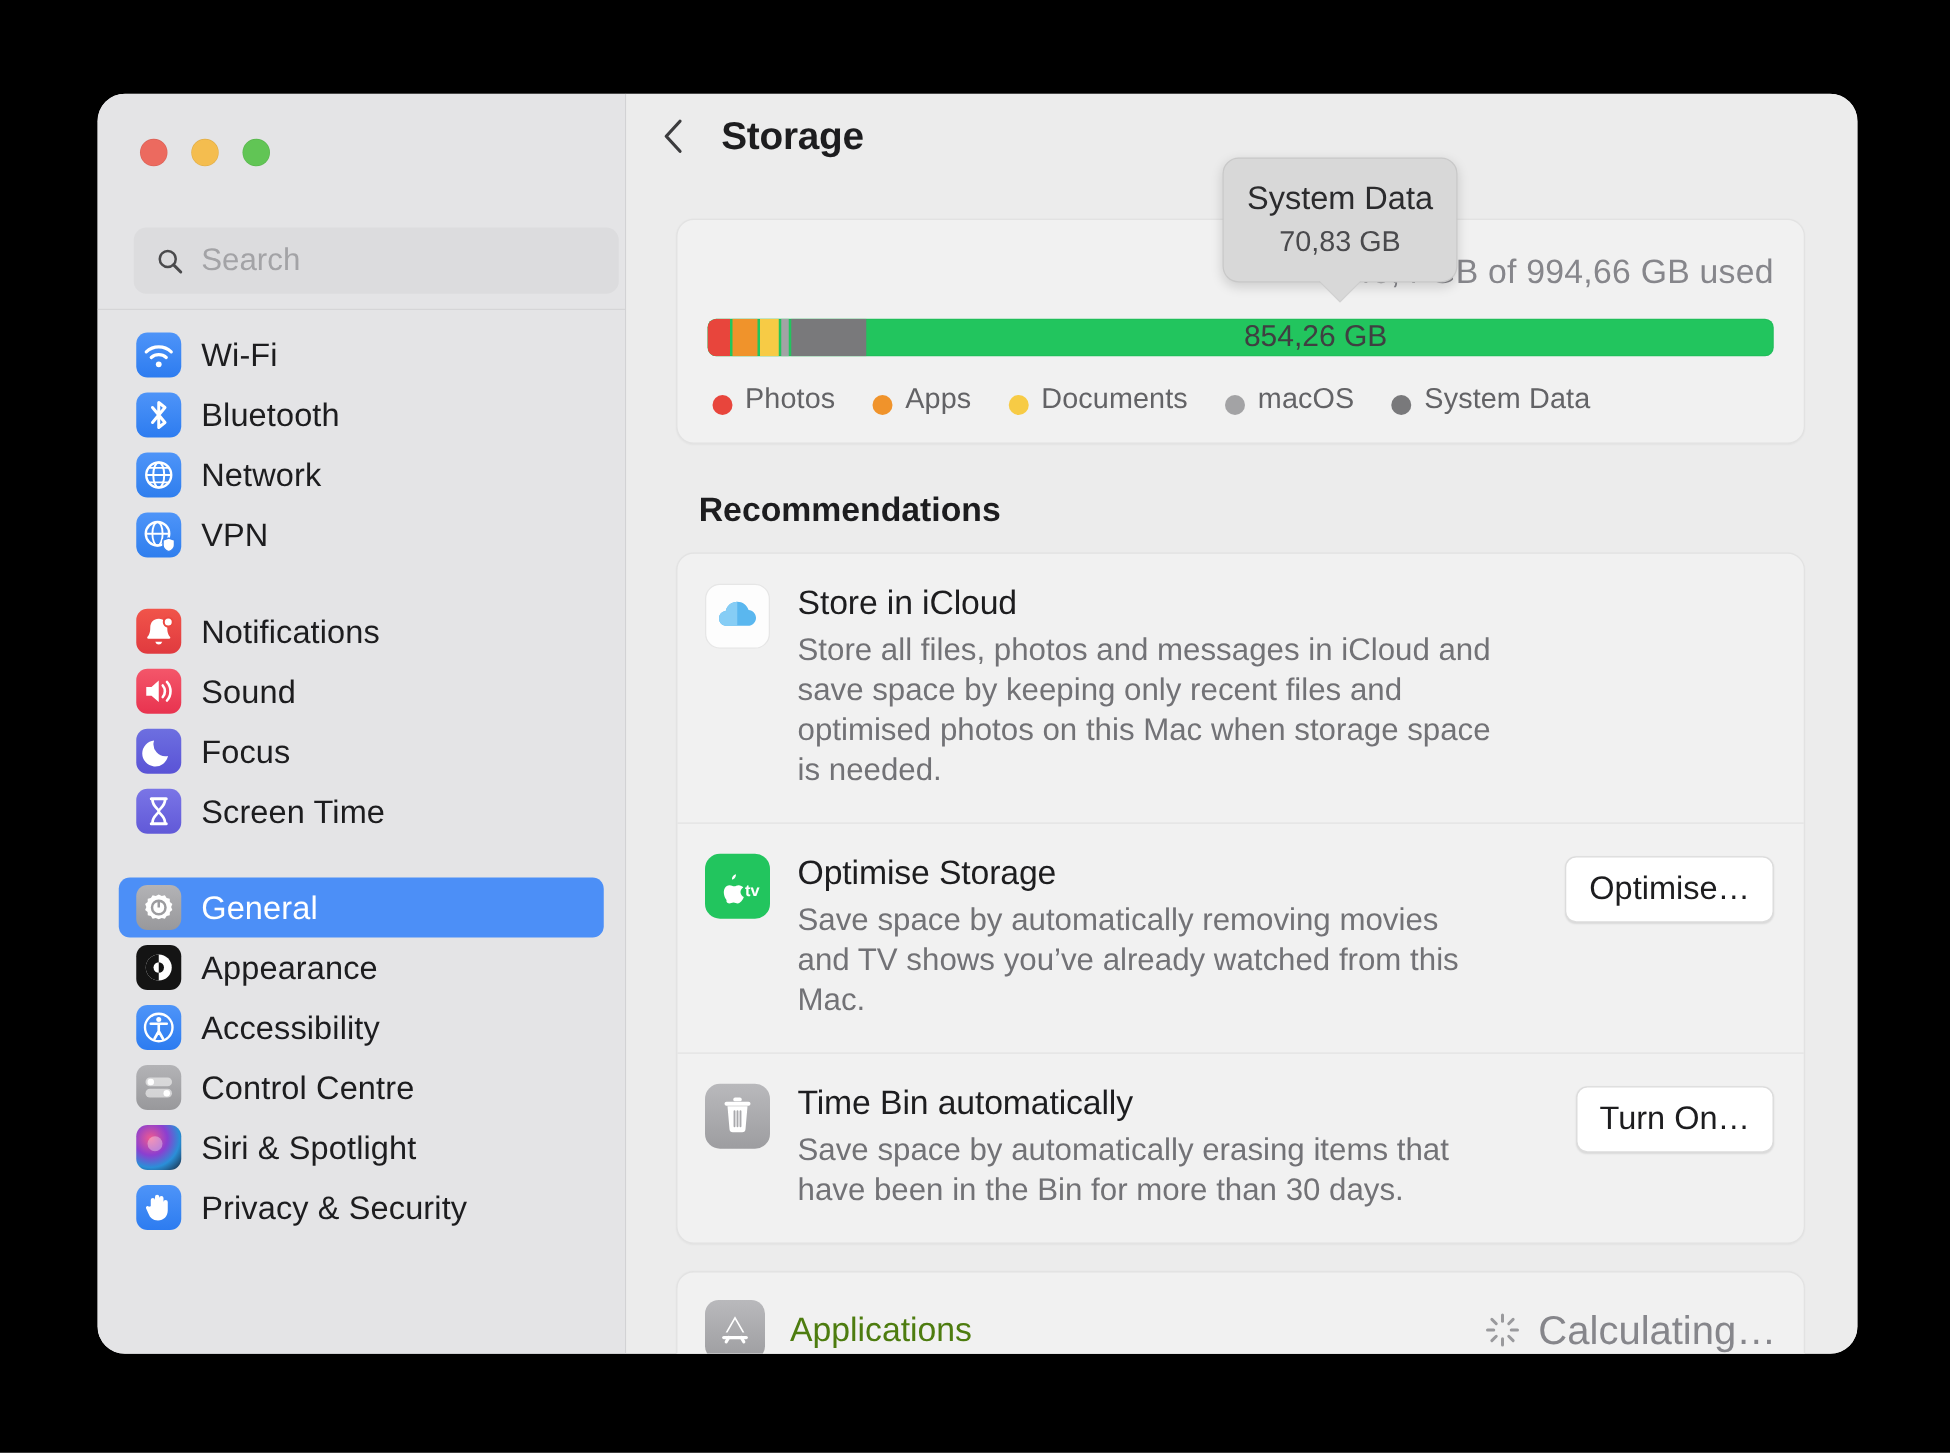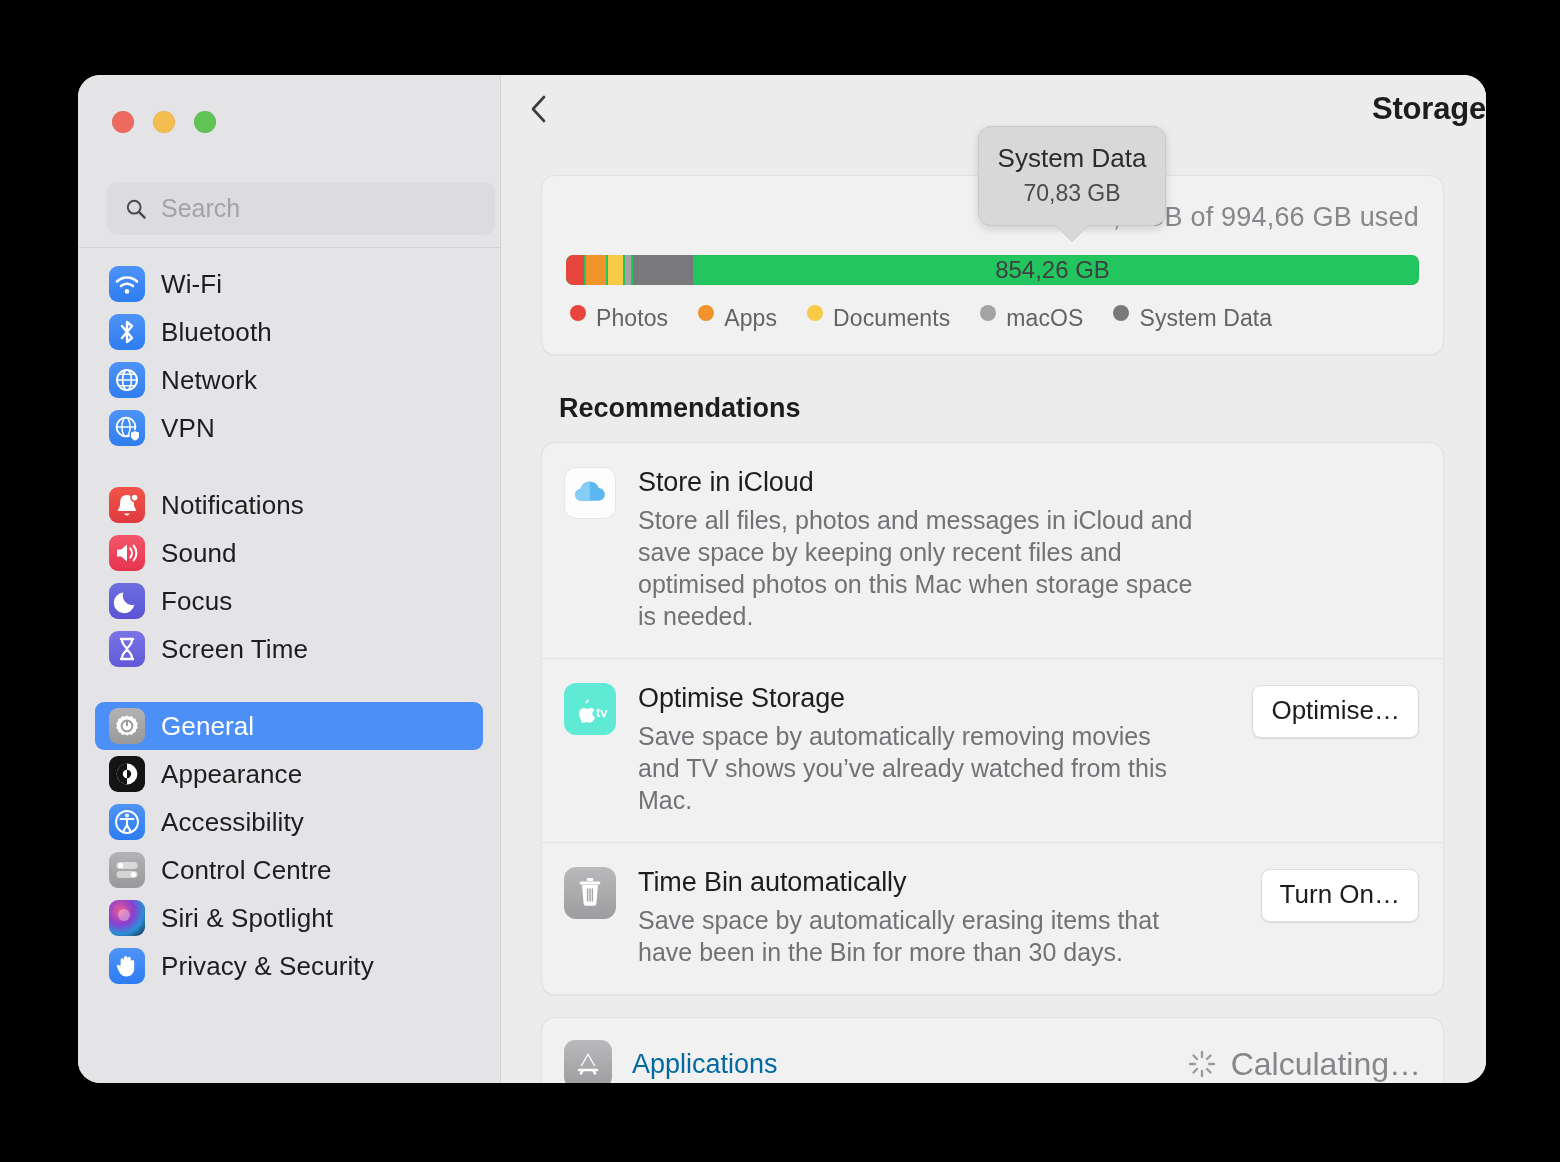--- a/index.html
+++ b/index.html
@@ -114,21 +114,20 @@
     position: relative;
     overflow: hidden;
   }
   #content-header {
     position: absolute;
     left: 0; top: 0; right: 0; height: 68px;
     display: flex; align-items: center;
     padding-left: 24px;
     gap: 24px;
     z-index: 2;
-    justify-content: space-between;
   }
   #back-button {
     width: 28px; height: 34px;
     display: flex; align-items: center; justify-content: center;
     cursor: default;
   }
   #page-title {
     font-size: 31px;
     font-weight: bold;
     color: #1d1d1f;
@@ -176,21 +175,21 @@
     font-size: 24px; color: #3f3f41;
     padding-left: 120px;
     pointer-events: none;
   }
   #legend {
     display: flex; align-items: center;
     gap: 30px;
     margin-top: 20px;
     padding-left: 4px;
   }
-  .legend-item { display: flex; align-items: flex-start; gap: 10px; }
+  .legend-item { display: flex; align-items: flex-end; gap: 10px; }
   .legend-dot { width: 16px; height: 16px; border-radius: 50%; }
   .legend-label { font-size: 23px; color: #636366; letter-spacing: .1px; }
 
   #section-heading {
     font-size: 27px; font-weight: bold; color: #1d1d1f;
     margin: 38px 0 18px 18px;
   }
 
   
   .rec-row {
@@ -234,21 +233,21 @@
     padding: 20px 22px 20px 22px;
     gap: 20px;
     height: 92px;
   }
   .item-icon {
     width: 48px; height: 48px; flex: 0 0 48px;
     border-radius: 11px;
     display: flex; align-items: center; justify-content: center;
     overflow: hidden;
   }
-  .item-name { font-size: 27px; color: #0369a1; flex: 1; }
+  .item-name { font-size: 27px; color: #4d7c0f; flex: 1; }
   .item-value {
     font-size: 32px; color: #86868b;
     display: flex; align-items: center; gap: 14px;
   }
   .calc-spinner { width: 30px; height: 30px; }
 
   
   #tooltip {
     position: absolute;
     left: 477px; top: 51px;
@@ -513,21 +512,21 @@
               <path d="M25.8 14c-4.7 0-8.7 3.2-9.6 7.7-3.2.3-5.6 2.9-5.6 6.1 0 3.4 2.8 6.2 6.4 6.2h8.8z" fill="#86cdf5"></path>
             </svg>
           </span>
           <div class="rec-body">
             <div class="rec-title">Store in iCloud</div>
             <div class="rec-desc">Store all files, photos and messages in iCloud and save space by keeping only recent files and optimised photos on this Mac when storage space is needed.</div>
           </div>
         </div>
 
         <div class="rec-row">
-          <span class="rec-icon" style="background:#5eead4;">
+          <span class="rec-icon" style="background:#22c55e;">
             <svg viewBox="0 0 52 52" width="52" height="52">
               <path d="M21.6 20.6c-.3-2 1.3-3.9 3.1-4.3.3 2-1.2 4-3.1 4.3z" fill="#fff"></path>
               <path d="M17.2 37c-1.8-2.6-3-6.6-1.4-9.5.8-1.5 2.3-2.4 3.9-2.4 1.5 0 2.4.9 3.7.9 1.2 0 1.9-.9 3.6-.9 1.3 0 2.7.7 3.6 1.9-3.2 1.8-2.7 6.3.5 7.5-.5 1.3-1.1 2.5-2 3.5-.9 1-1.8 1.7-3 1.7-1.3 0-1.8-.8-3.3-.8-1.5 0-2.1.8-3.3.8-1.1 0-1.7-.5-2.3-1.3z" fill="#fff"></path>
               <text x="32" y="34" font-family="Liberation Sans, sans-serif" font-size="13" font-weight="bold" fill="#fff">tv</text>
             </svg>
           </span>
           <div class="rec-body">
             <div class="rec-title">Optimise Storage</div>
             <div class="rec-desc">Save space by automatically removing movies and TV shows you’ve already watched from this Mac.</div>
           </div>

